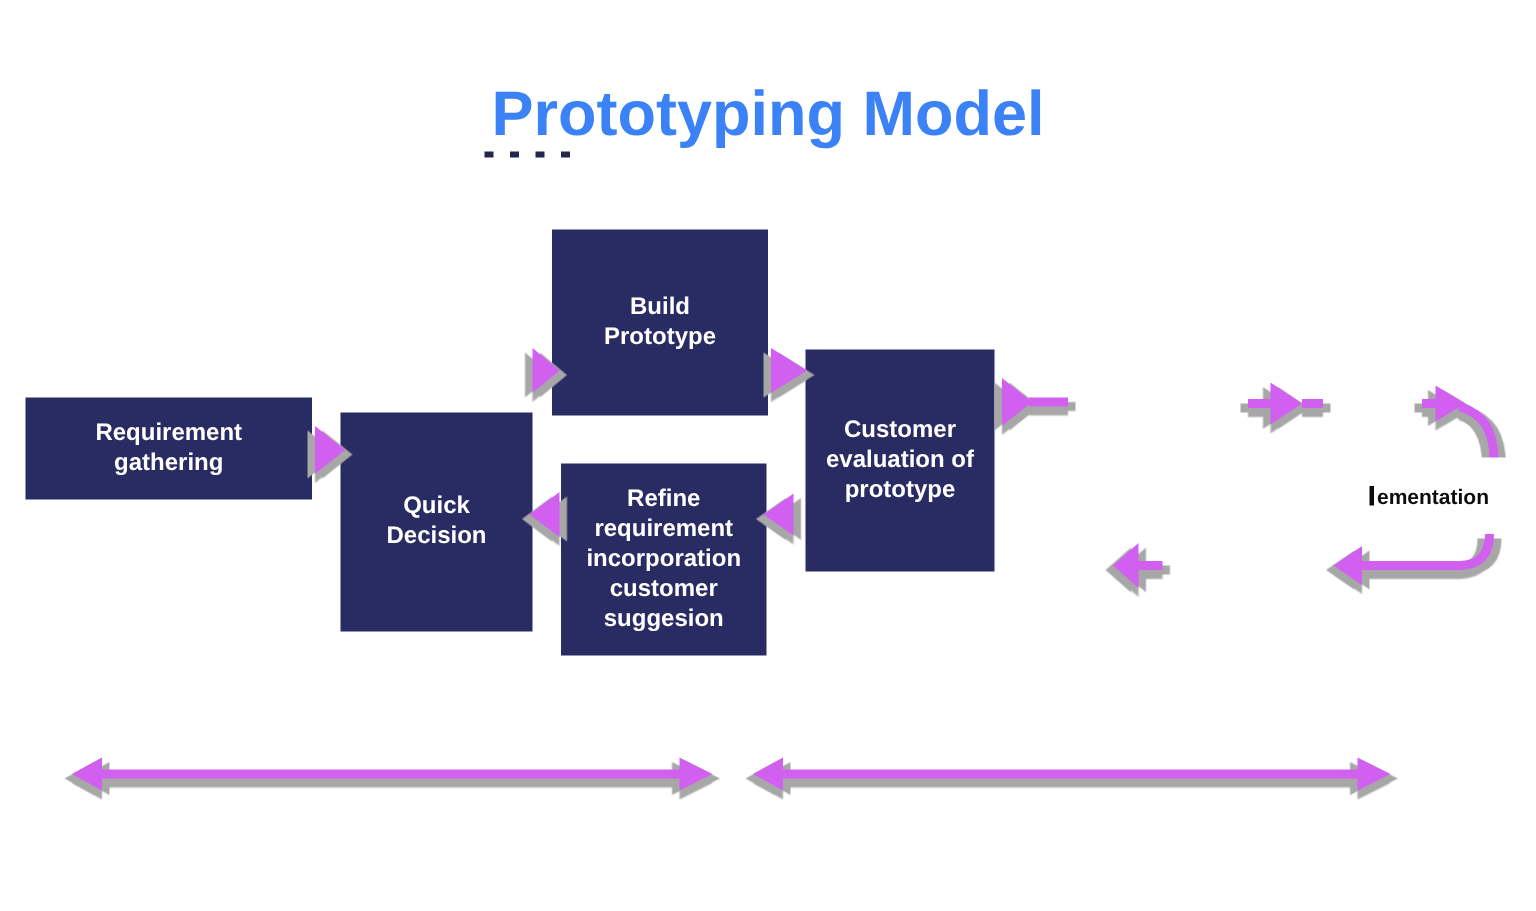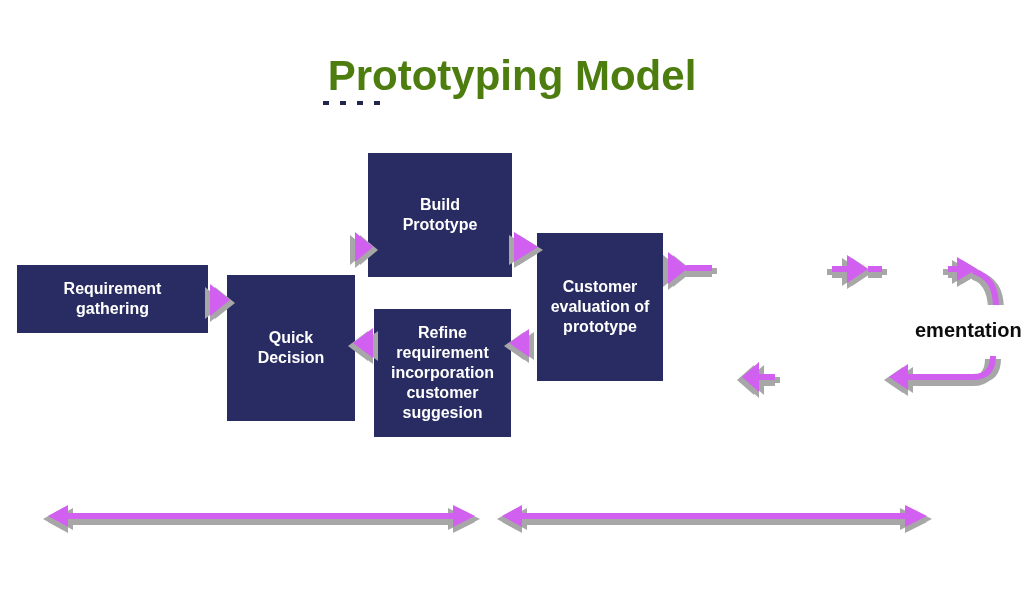--- a/index.html
+++ b/index.html
@@ -3,21 +3,21 @@
 <meta charset="utf-8">
 <style>
   html,body{margin:0;padding:0;background:#ffffff;}
   #canvas{
     position:relative;width:1024px;height:607px;background:#ffffff;overflow:hidden;
     font-family:"Liberation Sans","DejaVu Sans",sans-serif;
   }
   
   .title{
     position:absolute;left:0;right:0;top:52px;text-align:center;
-    font-size:42px;font-weight:800;letter-spacing:0px;color:#4d7c0f;
+    font-size:42px;font-weight:800;letter-spacing:0px;color:#3b82f6;
   }
   .title-dot{position:absolute;width:6px;height:4px;background:#23254a;top:101px;}
   
   .fbox{
     position:absolute;background:#292c62;color:#ffffff;
     display:flex;align-items:center;justify-content:center;text-align:center;
     font-size:16px;font-weight:bold;line-height:20px;white-space:pre-line;
   }
   #box-req{left:17px;top:265px;width:191px;height:68px;}
   #box-quick{left:227px;top:227px;width:128px;height:146px;margin-top:48px;}
@@ -46,21 +46,21 @@
   #l-mid-b{left:868px;top:266px;width:14px;}
   
   #t-low{left:742px;top:362px;border-right-width:17px;}
   #l-low{left:758px;top:374px;width:17px;}
   
   #curves{position:absolute;left:0;top:0;width:1024px;height:607px;pointer-events:none;}
   
   .float-label{
     position:absolute;left:911px;top:305px;width:106px;height:51px;background:#ffffff;
     display:flex;align-items:center;padding-left:2px;box-sizing:border-box;
-    font-size:20px;font-weight:800;color:#0d0d0d;
+    font-size:14px;font-weight:800;color:#0d0d0d;
   }
   .partial-bar{display:inline-block;width:3px;height:13px;background:#0d0d0d;margin-right:2px;}
   
   .span-tri-l{border-top:11px solid transparent;border-bottom:11px solid transparent;border-right:20px solid #d160f0;}
   .span-tri-r{border-top:11px solid transparent;border-bottom:11px solid transparent;border-left:22px solid #d160f0;}
   #spanA-l{left:48px;top:505px;}
   #spanA-line{left:64px;top:513px;width:391px;}
   #spanA-r{left:453px;top:505px;}
   #spanB-l{left:502px;top:505px;}
   #spanB-line{left:518px;top:513px;width:390px;}

